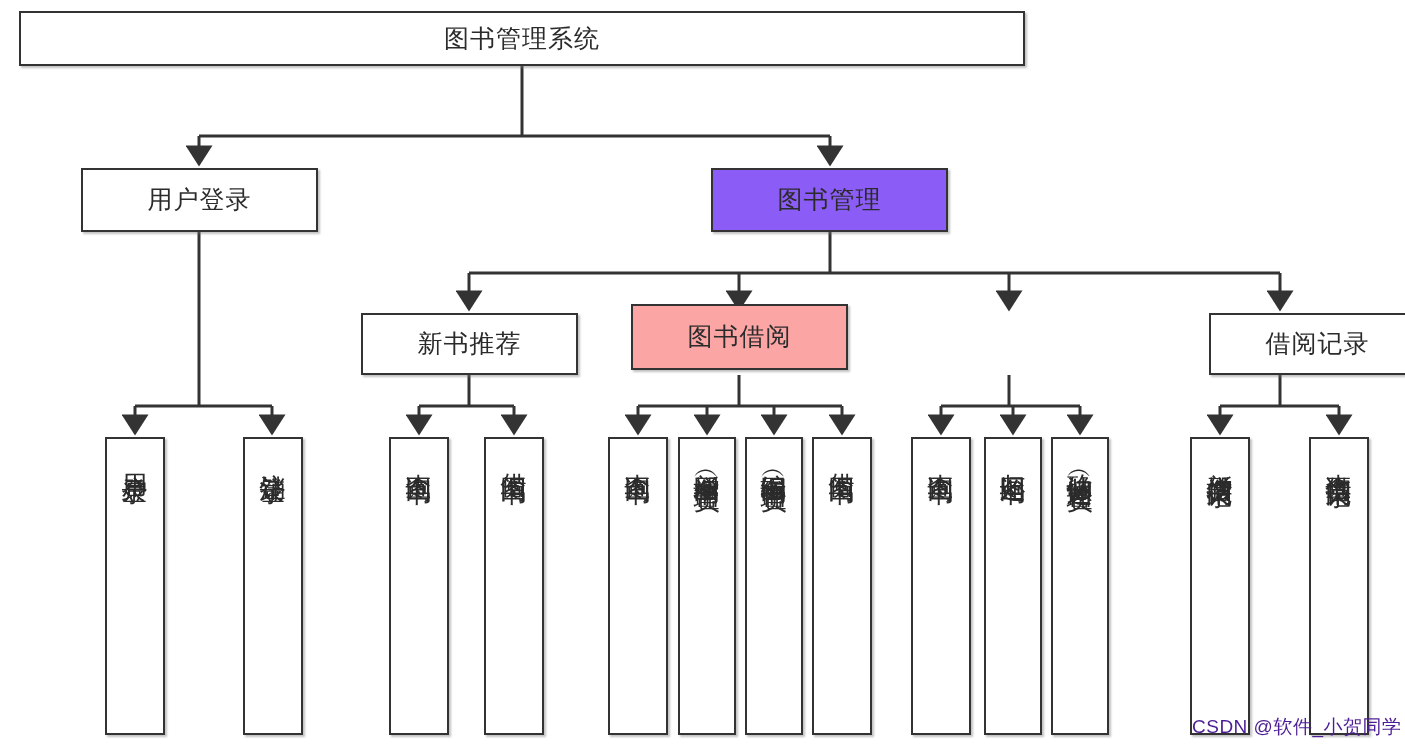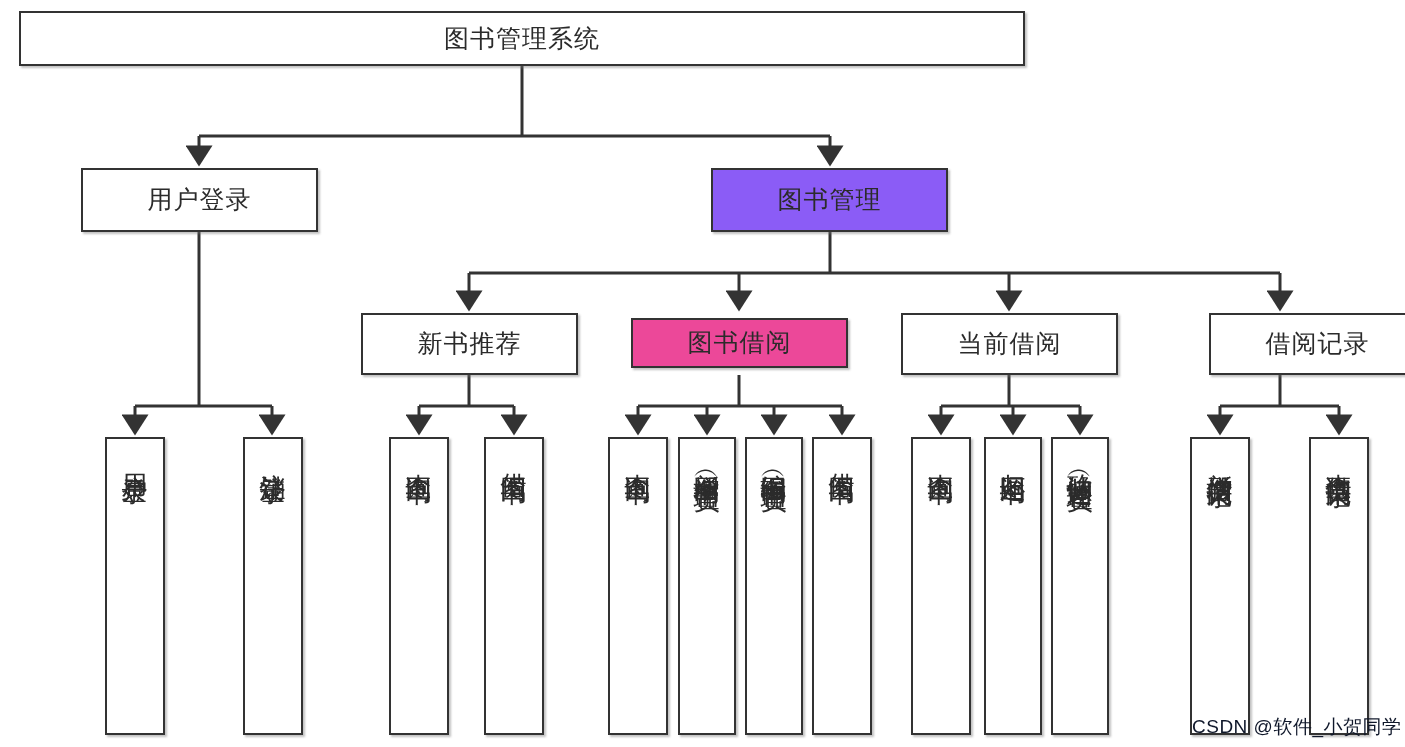--- a/index.html
+++ b/index.html
@@ -135,25 +135,22 @@
   <div class="node-box level-2" style="left: 81px; top: 168px; width: 237px; height: 64px; border-color: rgb(51, 51, 51); background: rgb(255, 255, 255);">
     <span class="node-label" style="color: rgb(43, 43, 43);">用户登录</span>
   </div>
   <div class="node-box level-2" style="left: 711px; top: 168px; width: 237px; height: 64px; border-color: rgb(51, 51, 51); background: #8b5cf6;">
     <span class="node-label" style="color: rgb(43, 43, 43);">图书管理</span>
   </div>
 
   <div class="node-box level-3" style="left: 361px; top: 313px; width: 217px; height: 62px; border-color: rgb(51, 51, 51); background: rgb(255, 255, 255);">
     <span class="node-label" style="color: rgb(43, 43, 43);">新书推荐</span>
   </div>
-  <div class="node-box level-3" style="left: 631px; top: 318px; width: 217px; height: 50px; border-color: rgb(51, 51, 51); background: #ec4899;">
+  <div class="node-box level-3" style="left: 631px; top: 304px; width: 217px; height: 66px; border-color: rgb(51, 51, 51); background: #fca5a5;">
     <span class="node-label" style="color: rgb(43, 43, 43);">图书借阅</span>
-  </div>
-  <div class="node-box level-3" style="left: 901px; top: 313px; width: 217px; height: 62px; border-color: rgb(51, 51, 51); background: rgb(255, 255, 255);">
-    <span class="node-label" style="color: rgb(43, 43, 43);">当前借阅</span>
   </div>
   <div class="node-box level-3" style="left: 1171px; top: 313px; width: 217px; height: 62px; border-color: rgb(51, 51, 51); background: rgb(255, 255, 255); margin-left: 38px;">
     <span class="node-label" style="color: rgb(43, 43, 43);">借阅记录</span>
   </div>
 
   <div class="node-box vertical" style="left: 105px; top: 437px; width: 60px; height: 298px; border-color: rgb(51, 51, 51); background: rgb(255, 255, 255);">
     <span class="node-label" style="color: rgb(43, 43, 43);">用户登录</span>
   </div>
   <div class="node-box vertical" style="left: 243px; top: 437px; width: 60px; height: 298px; border-color: rgb(51, 51, 51); background: rgb(255, 255, 255);">
     <span class="node-label" style="color: rgb(43, 43, 43);">注销登录</span>
@@ -185,15 +182,15 @@
   <div class="node-box vertical" style="left: 1051px; top: 437px; width: 58px; height: 298px; border-color: rgb(51, 51, 51); background: rgb(255, 255, 255);">
     <span class="node-label" style="color: rgb(43, 43, 43);">确认归还（管理员）</span>
   </div>
   <div class="node-box vertical" style="left: 1190px; top: 437px; width: 60px; height: 298px; border-color: rgb(51, 51, 51); background: rgb(255, 255, 255);">
     <span class="node-label" style="color: rgb(43, 43, 43);">新增借阅记录</span>
   </div>
   <div class="node-box vertical" style="left: 1309px; top: 437px; width: 60px; height: 298px; border-color: rgb(51, 51, 51); background: rgb(255, 255, 255);">
     <span class="node-label" style="color: rgb(43, 43, 43);">查询借阅记录</span>
   </div>
 
-  <div class="watermark" style="left: 1192px; top: 714px; color: #0f172a;">CSDN @软件_小贺同学</div>
+  <div class="watermark" style="left: 1192px; top: 714px; color: #4c1d95;">CSDN @软件_小贺同学</div>
 
 </div>
 
 </body></html>

